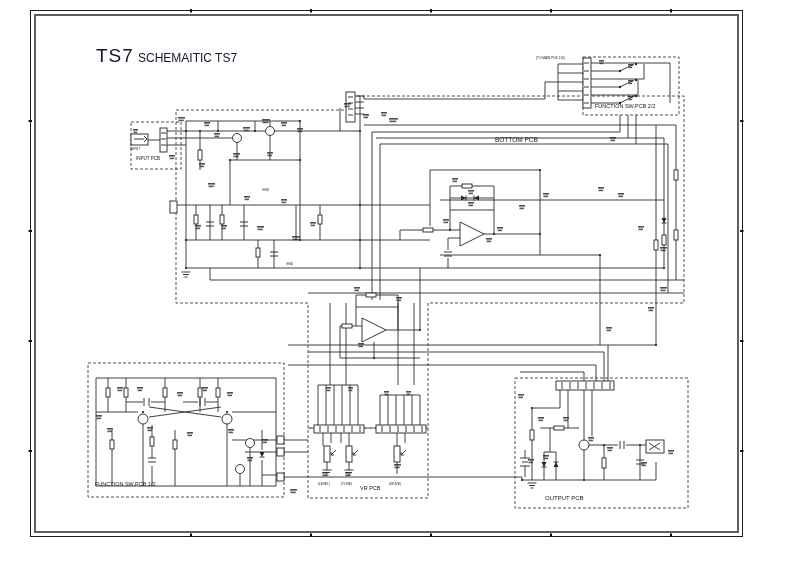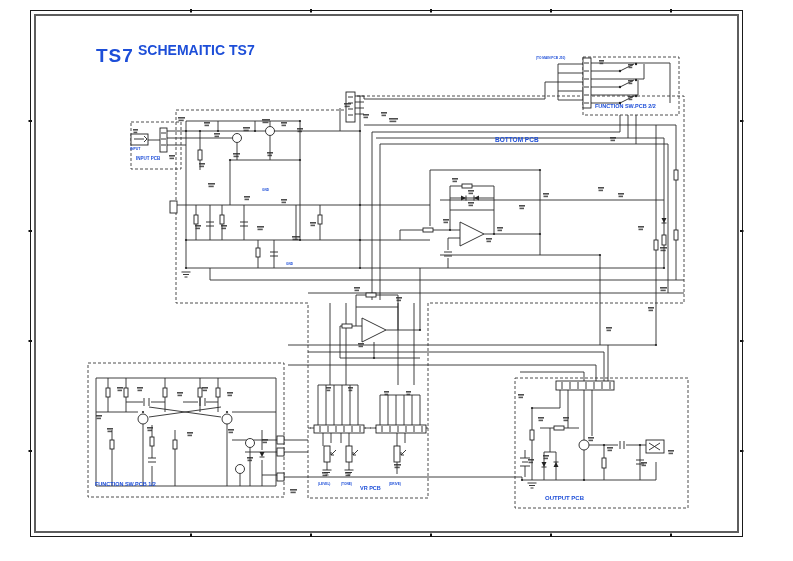--- a/index.html
+++ b/index.html
@@ -2,21 +2,21 @@
 <html><head>
 <meta charset="utf-8">
 <style>
   html,body{margin:0;padding:0;background:#fff;}
   .page{position:relative;width:793px;height:561px;background:#ffffff;
         font-family:"Liberation Sans",sans-serif;overflow:hidden;}
   .frame-outer{position:absolute;left:30px;top:10px;width:713px;height:527px;
         border:1px solid #1a1a1a;box-sizing:border-box;}
   .frame-inner{position:absolute;left:3px;top:3px;right:3px;bottom:3px;
         border:2px solid #5e5e5e;box-sizing:border-box;}
-  .lbl{position:absolute;color:#1d4ed8;font-weight:bold;white-space:nowrap;line-height:1;}
+  .lbl{position:absolute;color:#0f172a;font-weight:normal;white-space:nowrap;line-height:1;}
   .svg-layer{position:absolute;left:0;top:0;width:793px;height:561px;}
   .w{stroke:#2a2a2a;stroke-width:0.9;fill:none;}
   .dash{stroke:#3a3a3a;stroke-width:0.9;fill:none;stroke-dasharray:3 2;}
   .comp{stroke:#222;stroke-width:0.9;fill:#ffffff;}
   .compline{stroke:#222;stroke-width:0.9;fill:none;}
   .dk{fill:#222;stroke:none;}
 </style>
 </head>
 <body>
 
@@ -409,21 +409,21 @@
         <rect x="169" y="155" width="6" height="1.6" fill="#2f2f2f" opacity="0.85"></rect>
         <rect x="169.5" y="157.6" width="4.5" height="1.6" fill="#2f2f2f" opacity="0.8"></rect>
         <rect x="290" y="489" width="7" height="1.6" fill="#2f2f2f" opacity="0.85"></rect>
         <rect x="290.5" y="491.6" width="5.25" height="1.6" fill="#2f2f2f" opacity="0.8"></rect>
         <rect x="668" y="450" width="6" height="1.6" fill="#2f2f2f" opacity="0.85"></rect>
         <rect x="668.5" y="452.6" width="4.5" height="1.6" fill="#2f2f2f" opacity="0.8"></rect>
       </g>
   </svg>
 
   <span class="lbl" style="left:96px;top:46px;font-size:19px;letter-spacing:1px;">TS7</span>
-  <span class="lbl" style="left:138px;top:43px;font-size:14px;">SCHEMAITIC TS7</span>
+  <span class="lbl" style="left:138px;top:52px;font-size:12px;">SCHEMAITIC TS7</span>
 
   <span class="lbl" style="left:495px;top:137px;font-size:6.5px;">BOTTOM PCB</span>
   <span class="lbl" style="left:136px;top:157px;font-size:4.5px;">INPUT PCB</span>
   <span class="lbl" style="left:130px;top:148px;font-size:3.5px;">INPUT</span>
   <span class="lbl" style="left:595px;top:104px;font-size:5.5px;">FUNCTION SW.PCB 2/2</span>
   <span class="lbl" style="left:536px;top:57px;font-size:3.2px;">(TO MAIN PCB J10)</span>
   <span class="lbl" style="left:95px;top:482px;font-size:5.5px;">FUNCTION SW.PCB 1/2</span>
   <span class="lbl" style="left:360px;top:486px;font-size:5.5px;">VR PCB</span>
   <span class="lbl" style="left:545px;top:495px;font-size:6px;">OUTPUT PCB</span>
 

